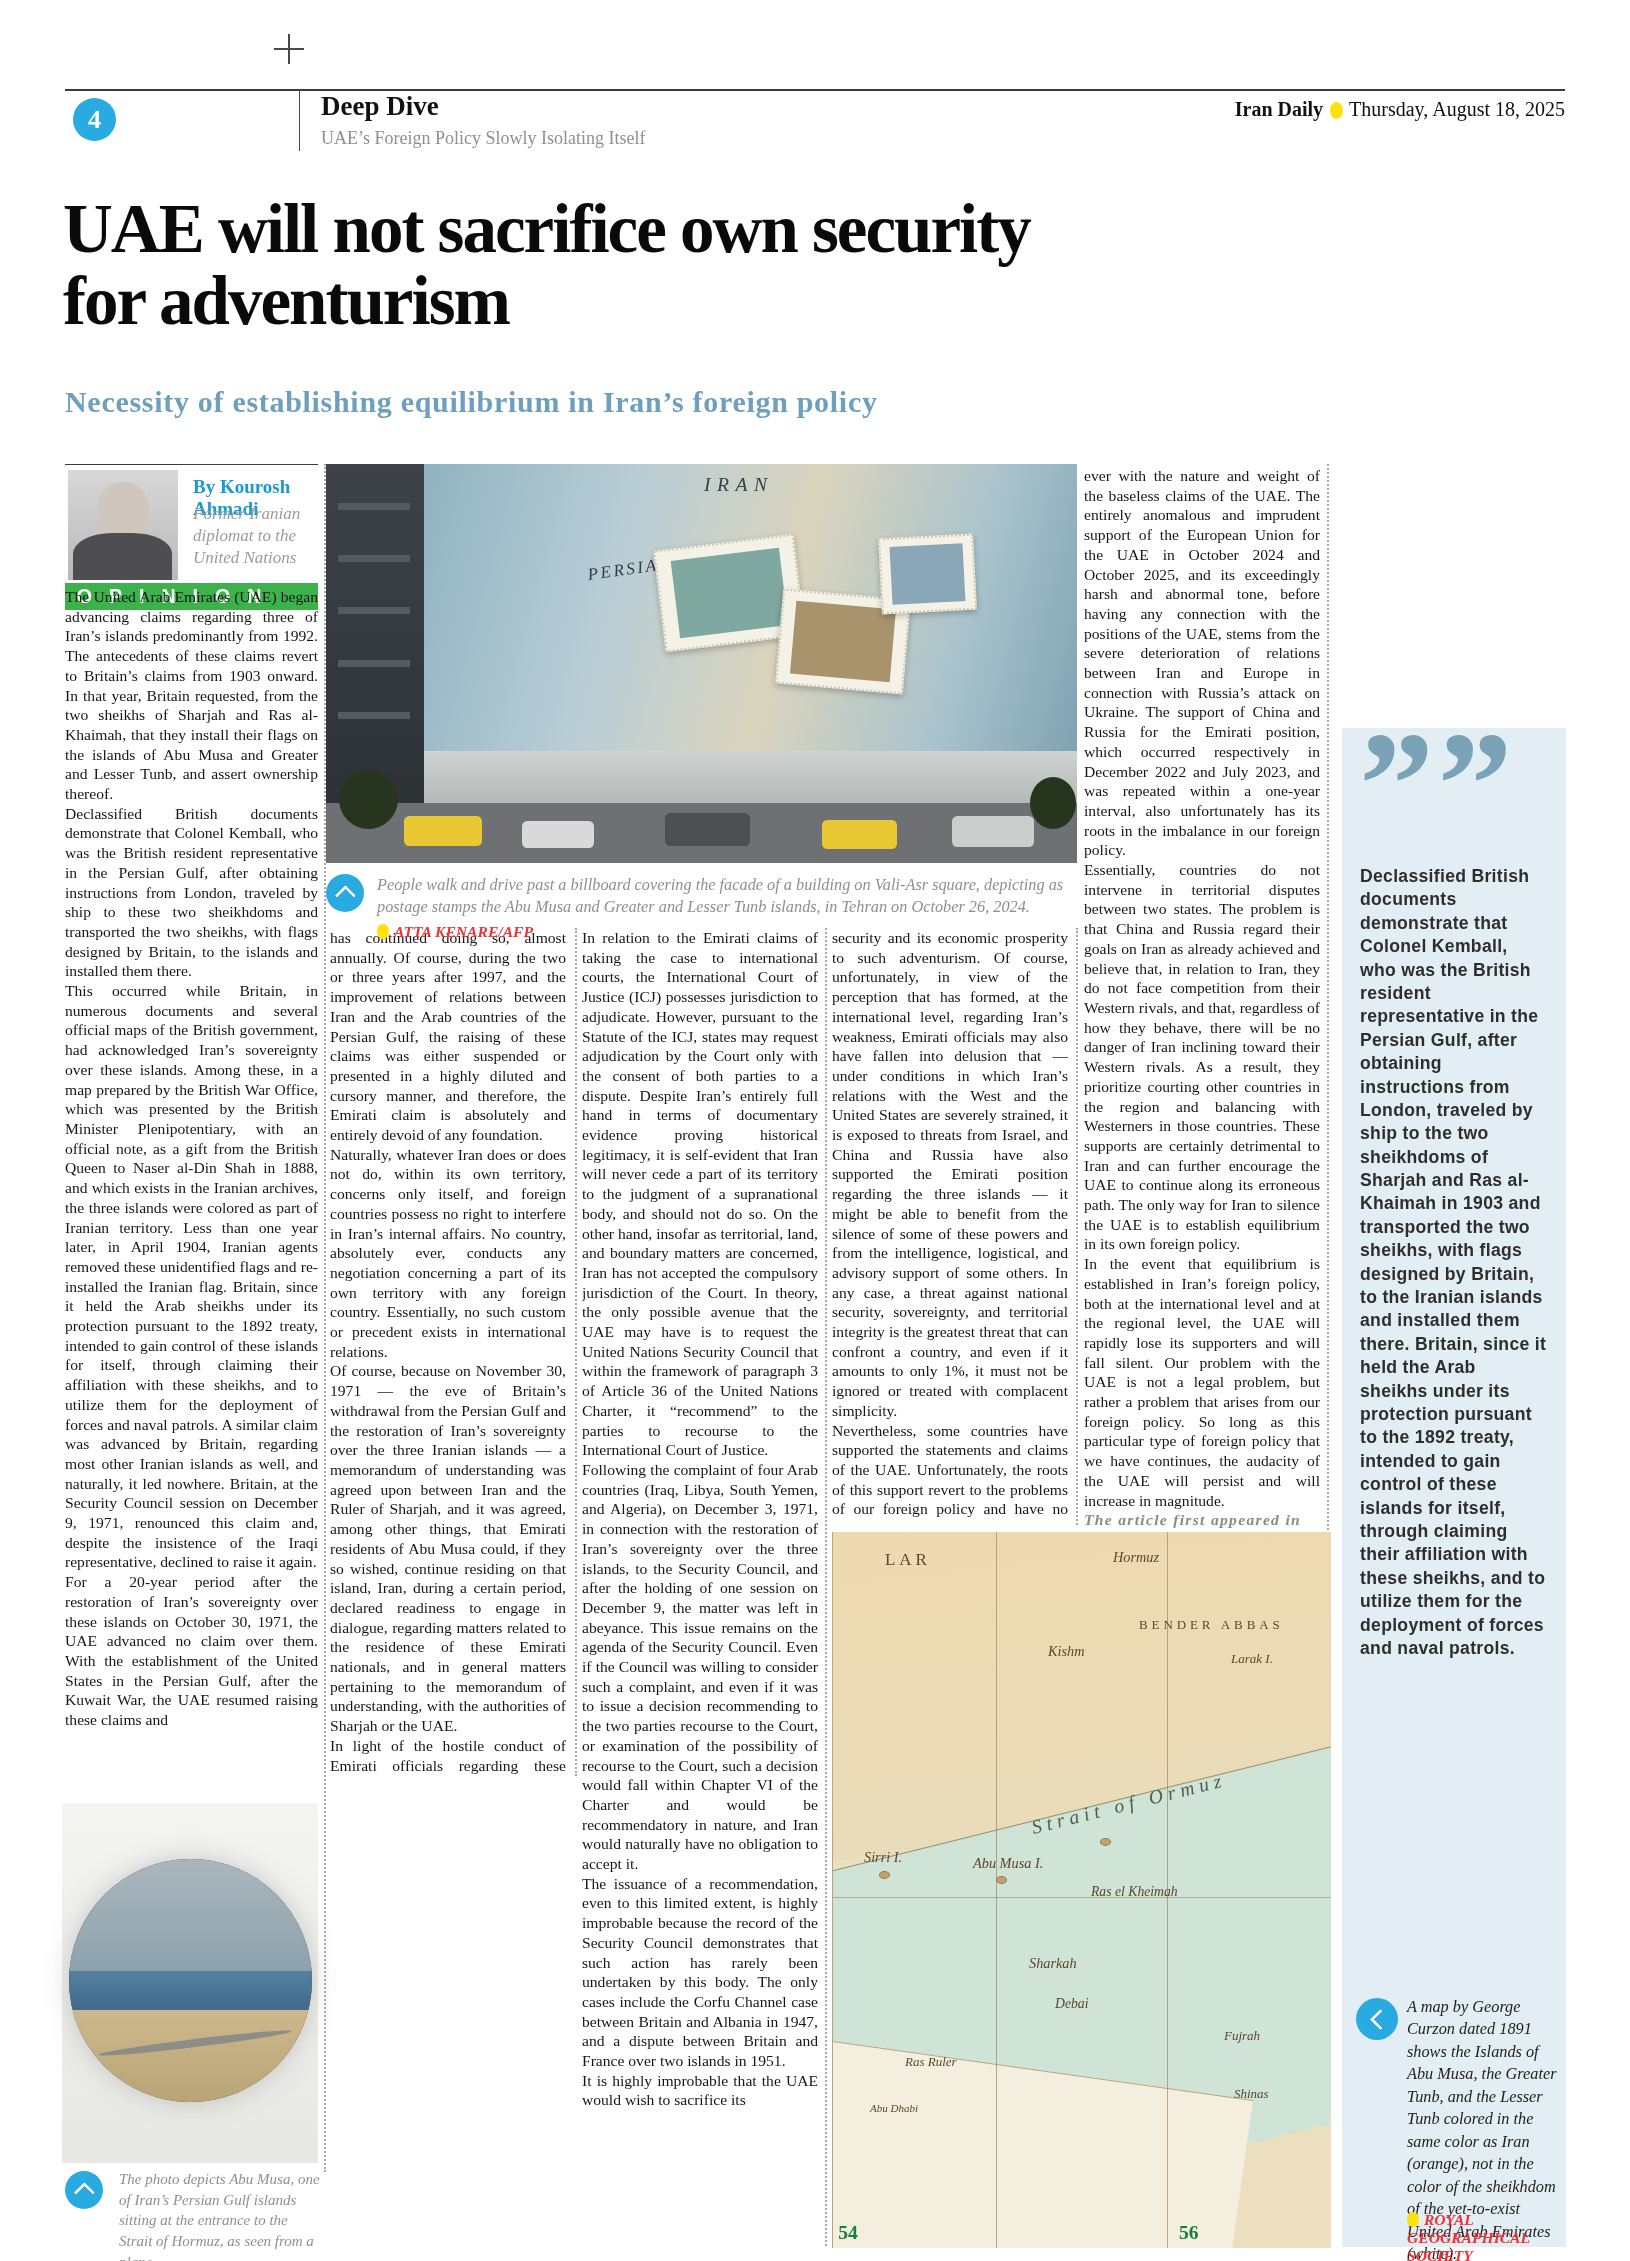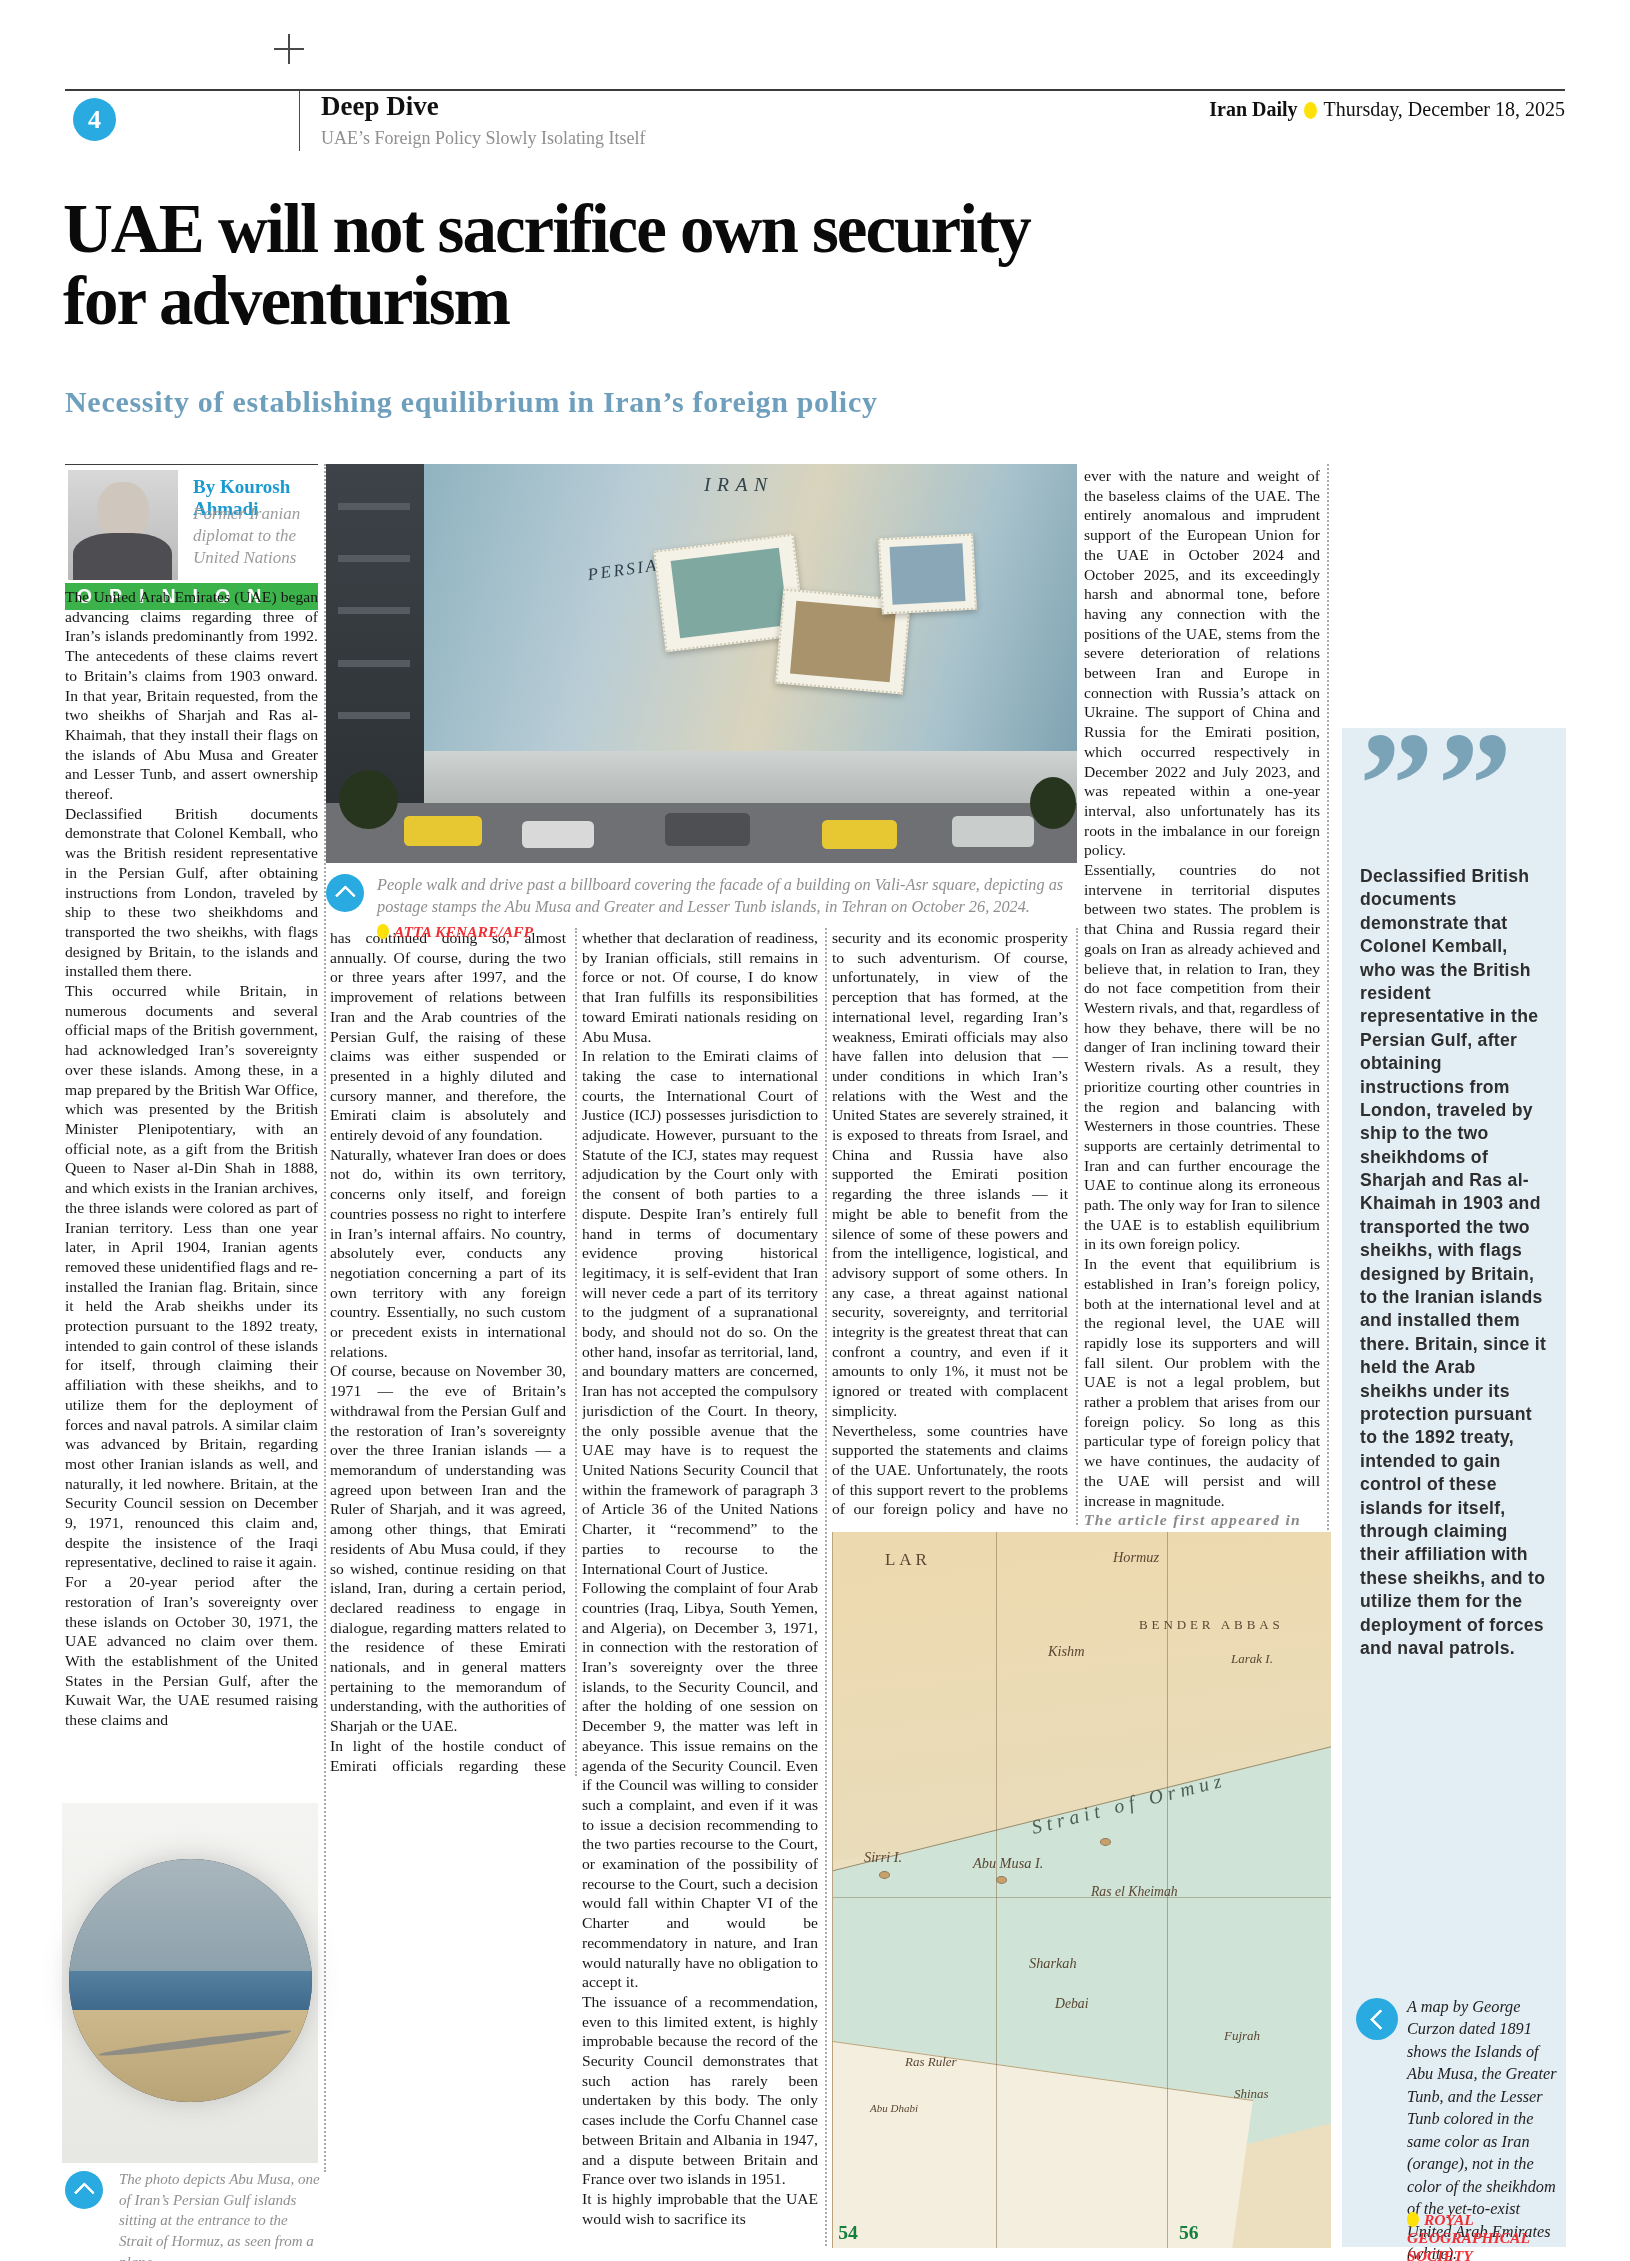--- a/index.html
+++ b/index.html
@@ -123,21 +123,21 @@
 
   <div class="abs crosshair"></div>
   <div class="abs top-rule"></div>
   <div class="abs page-badge">
     <span>4</span>
   </div>
   <div class="abs hdr-vline"></div>
   <div class="abs section-title">Deep Dive</div>
   <div class="abs section-sub">UAE’s Foreign Policy Slowly Isolating Itself</div>
   <div class="abs masthead">
-    <b>Iran Daily</b><span class="dot"></span><span>Thursday, December 18, 2025</span>
+    <b>Iran Daily</b><span class="dot"></span><span>Thursday, August 18, 2025</span>
   </div>
 
   <div class="abs headline">
     <div>UAE will not sacrifice own security</div>
     <div>for adventurism</div>
   </div>
   <div class="abs opinion-box">
     <div class="opinion-rule"></div>
     <div class="author-row">
       <div class="author-photo">
@@ -158,21 +158,20 @@
     <p>This occurred while Britain, in numerous documents and several official maps of the British government, had acknowledged Iran’s sovereignty over these islands. Among these, in a map prepared by the British War Office, which was presented by the British Minister Plenipotentiary, with an official note, as a gift from the British Queen to Naser al-Din Shah in 1888, and which exists in the Iranian archives, the three islands were colored as part of Iranian territory. Less than one year later, in April 1904, Iranian agents removed these unidentified flags and re-installed the Iranian flag. Britain, since it held the Arab sheikhs under its protection pursuant to the 1892 treaty, intended to gain control of these islands for itself, through claiming their affiliation with these sheikhs, and to utilize them for the deployment of forces and naval patrols. A similar claim was advanced by Britain, regarding most other Iranian islands as well, and naturally, it led nowhere. Britain, at the Security Council session on December 9, 1971, renounced this claim and, despite the insistence of the Iraqi representative, declined to raise it again.</p>
     <p>For a 20-year period after the restoration of Iran’s sovereignty over these islands on October 30, 1971, the UAE advanced no claim over them. With the establishment of the United States in the Persian Gulf, after the Kuwait War, the UAE resumed raising these claims and</p>
   </div>
   <div class="abs bodycol col2">
     <p>has continued doing so, almost annually. Of course, during the two or three years after 1997, and the improvement of relations between Iran and the Arab countries of the Persian Gulf, the raising of these claims was either suspended or presented in a highly diluted and cursory manner, and therefore, the Emirati claim is absolutely and entirely devoid of any foundation.</p>
     <p>Naturally, whatever Iran does or does not do, within its own territory, concerns only itself, and foreign countries possess no right to interfere in Iran’s internal affairs. No country, absolutely ever, conducts any negotiation concerning a part of its own territory with any foreign country. Essentially, no such custom or precedent exists in international relations.</p>
     <p>Of course, because on November 30, 1971 — the eve of Britain’s withdrawal from the Persian Gulf and the restoration of Iran’s sovereignty over the three Iranian islands — a memorandum of understanding was agreed upon between Iran and the Ruler of Sharjah, and it was agreed, among other things, that Emirati residents of Abu Musa could, if they so wished, continue residing on that island, Iran, during a certain period, declared readiness to engage in dialogue, regarding matters related to the residence of these Emirati nationals, and in general matters pertaining to the memorandum of understanding, with the authorities of Sharjah or the UAE.</p>
     <p>In light of the hostile conduct of Emirati officials regarding these three islands, I do not know</p>
   </div>
   <div class="abs bodycol col3">
-    <p>whether that declaration of readiness, by Iranian officials, still remains in force or not. Of course, I do know that Iran fulfills its responsibilities toward Emirati nationals residing on Abu Musa.</p>
     <p>In relation to the Emirati claims of taking the case to international courts, the International Court of Justice (ICJ) possesses jurisdiction to adjudicate. However, pursuant to the Statute of the ICJ, states may request adjudication by the Court only with the consent of both parties to a dispute. Despite Iran’s entirely full hand in terms of documentary evidence proving historical legitimacy, it is self-evident that Iran will never cede a part of its territory to the judgment of a supranational body, and should not do so. On the other hand, insofar as territorial, land, and boundary matters are concerned, Iran has not accepted the compulsory jurisdiction of the Court. In theory, the only possible avenue that the UAE may have is to request the United Nations Security Council that within the framework of paragraph 3 of Article 36 of the United Nations Charter, it “recommend” to the parties to recourse to the International Court of Justice.</p>
     <p>Following the complaint of four Arab countries (Iraq, Libya, South Yemen, and Algeria), on December 3, 1971, in connection with the restoration of Iran’s sovereignty over the three islands, to the Security Council, and after the holding of one session on December 9, the matter was left in abeyance. This issue remains on the agenda of the Security Council. Even if the Council was willing to consider such a complaint, and even if it was to issue a decision recommending to the two parties recourse to the Court, or examination of the possibility of recourse to the Court, such a decision would fall within Chapter VI of the Charter and would be recommendatory in nature, and Iran would naturally have no obligation to accept it.</p>
     <p>The issuance of a recommendation, even to this limited extent, is highly improbable because the record of the Security Council demonstrates that such action has rarely been undertaken by this body. The only cases include the Corfu Channel case between Britain and Albania in 1947, and a dispute between Britain and France over two islands in 1951.</p>
     <p>It is highly improbable that the UAE would wish to sacrifice its</p>
   </div>
   <div class="abs bodycol col4">
     <p>security and its economic prosperity to such adventurism. Of course, unfortunately, in view of the perception that has formed, at the international level, regarding Iran’s weakness, Emirati officials may also have fallen into delusion that — under conditions in which Iran’s relations with the West and the United States are severely strained, it is exposed to threats from Israel, and China and Russia have also supported the Emirati position regarding the three islands — it might be able to benefit from the silence of some of these powers and from the intelligence, logistical, and advisory support of some others. In any case, a threat against national security, sovereignty, and territorial integrity is the greatest threat that can confront a country, and even if it amounts to only 1%, it must not be ignored or treated with complacent simplicity.</p>
     <p>Nevertheless, some countries have supported the statements and claims of the UAE. Unfortunately, the roots of this support revert to the problems of our foreign policy and have no connection whatso-</p>
   </div>
   <div class="abs bodycol col5">

